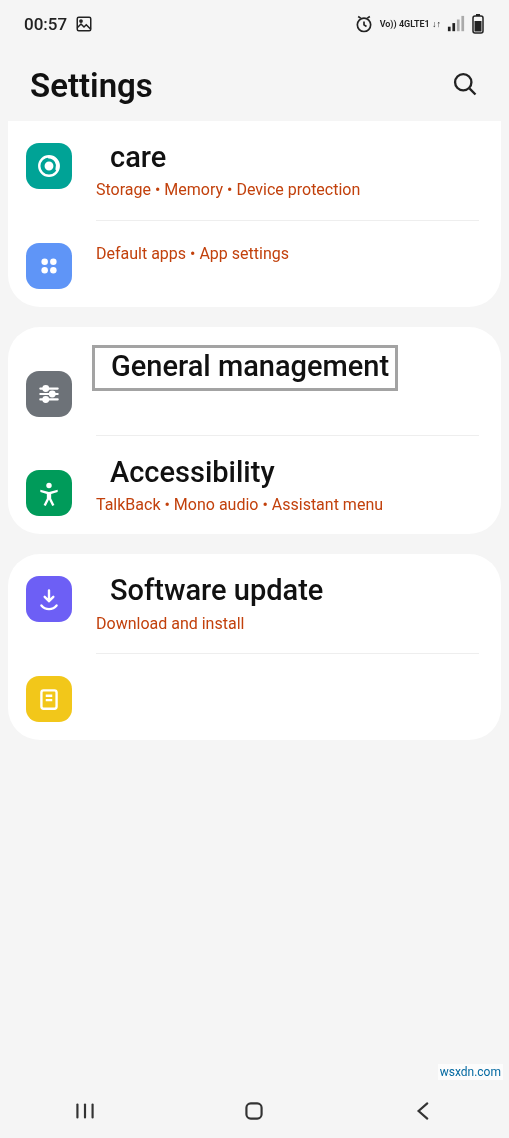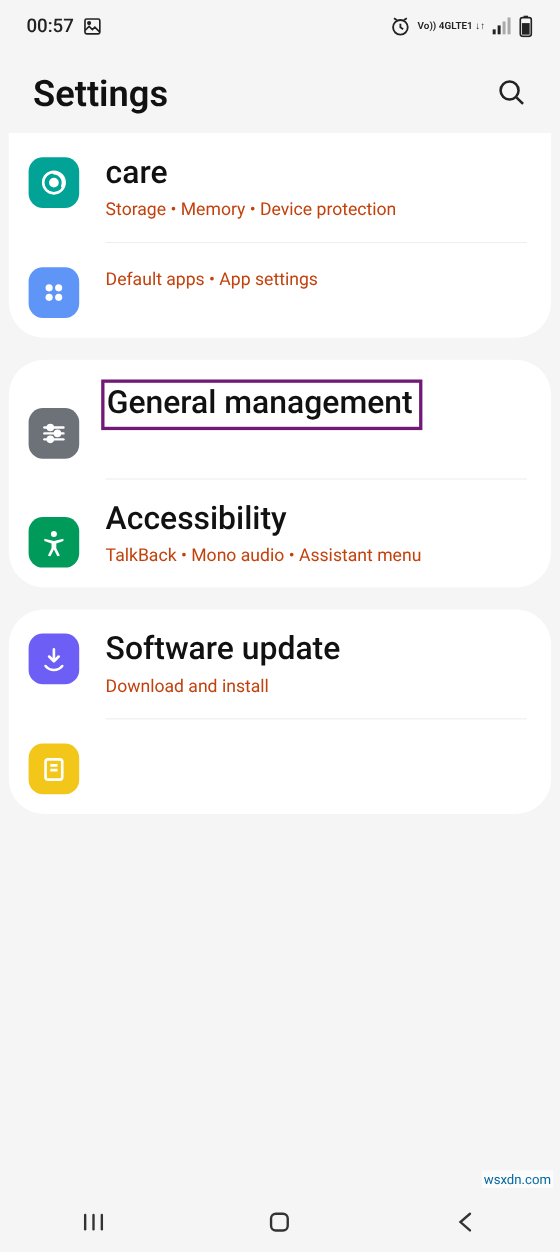--- a/index.html
+++ b/index.html
@@ -79,35 +79,36 @@
     }
     .list-text {
       flex: 1;
       padding-left: 24px;
     }
     .item-title {
       font-size: 29px;
       font-weight: 500;
       color: #111;
       line-height: 1.25;
+      margin-left: 14px;
     }
     .item-sub {
       font-size: 16px;
       color: #c2410c;
       line-height: 1.4;
       margin-top: 4px;
     }
     .divider {
       height: 1px;
       background: #eeeeee;
       margin-left: 88px;
       margin-right: 22px;
     }
     .highlight-box {
-      border: 3px solid #701a75;
+      border: 3px solid #a3a3a3;
       display: inline-block;
       padding: 0 6px 4px 2px;
       margin-left: -4px;
     }
     .first-card-clip {
       border-top-left-radius: 0;
       border-top-right-radius: 0;
       margin-top: 0;
     }
     .nav-bar {

